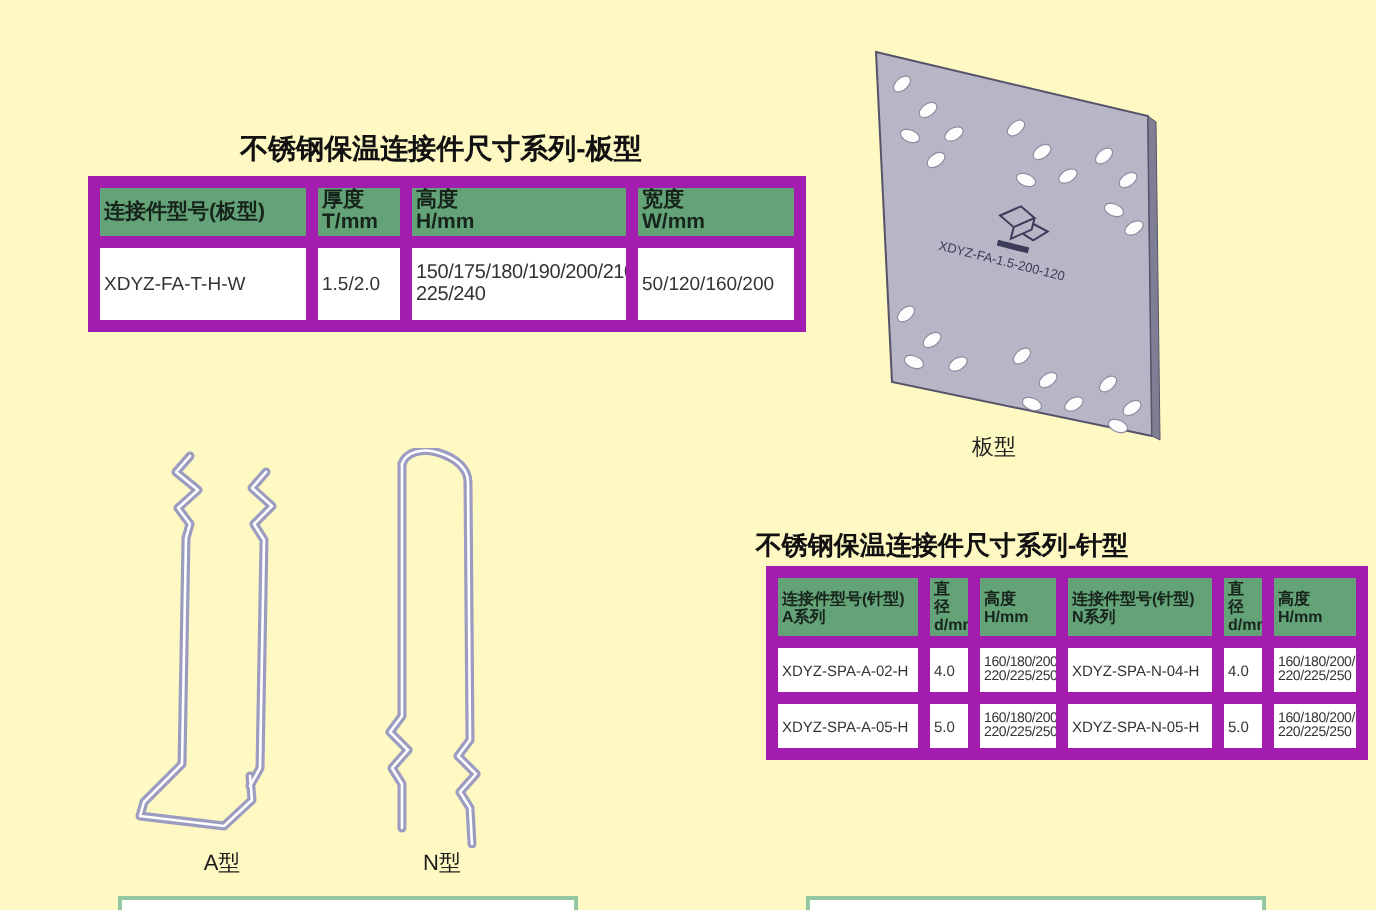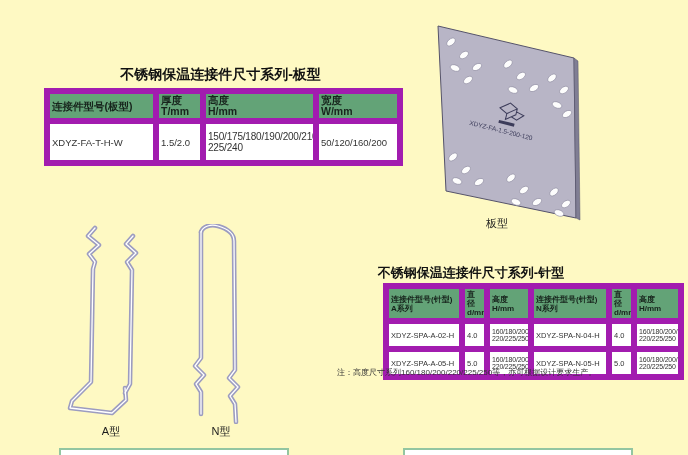--- a/index.html
+++ b/index.html
@@ -213,18 +213,17 @@
         <td class="cell-height">160/180/200/
 220/225/250</td>
         <td>XDYZ-SPA-N-05-H</td>
         <td>5.0</td>
         <td class="cell-height">160/180/200/
 220/225/250</td>
       </tr>
     </tbody>
   </table>
 
-  <div class="abs note pin-note">注：高度尺寸系列160/180/200/220/225/250等，亦可根据设计要求生产。</div>
 
   <div class="abs partial-box partial-box-left"></div>
   <div class="abs partial-box partial-box-right"></div>
 
 </div>
 
 </body></html>

